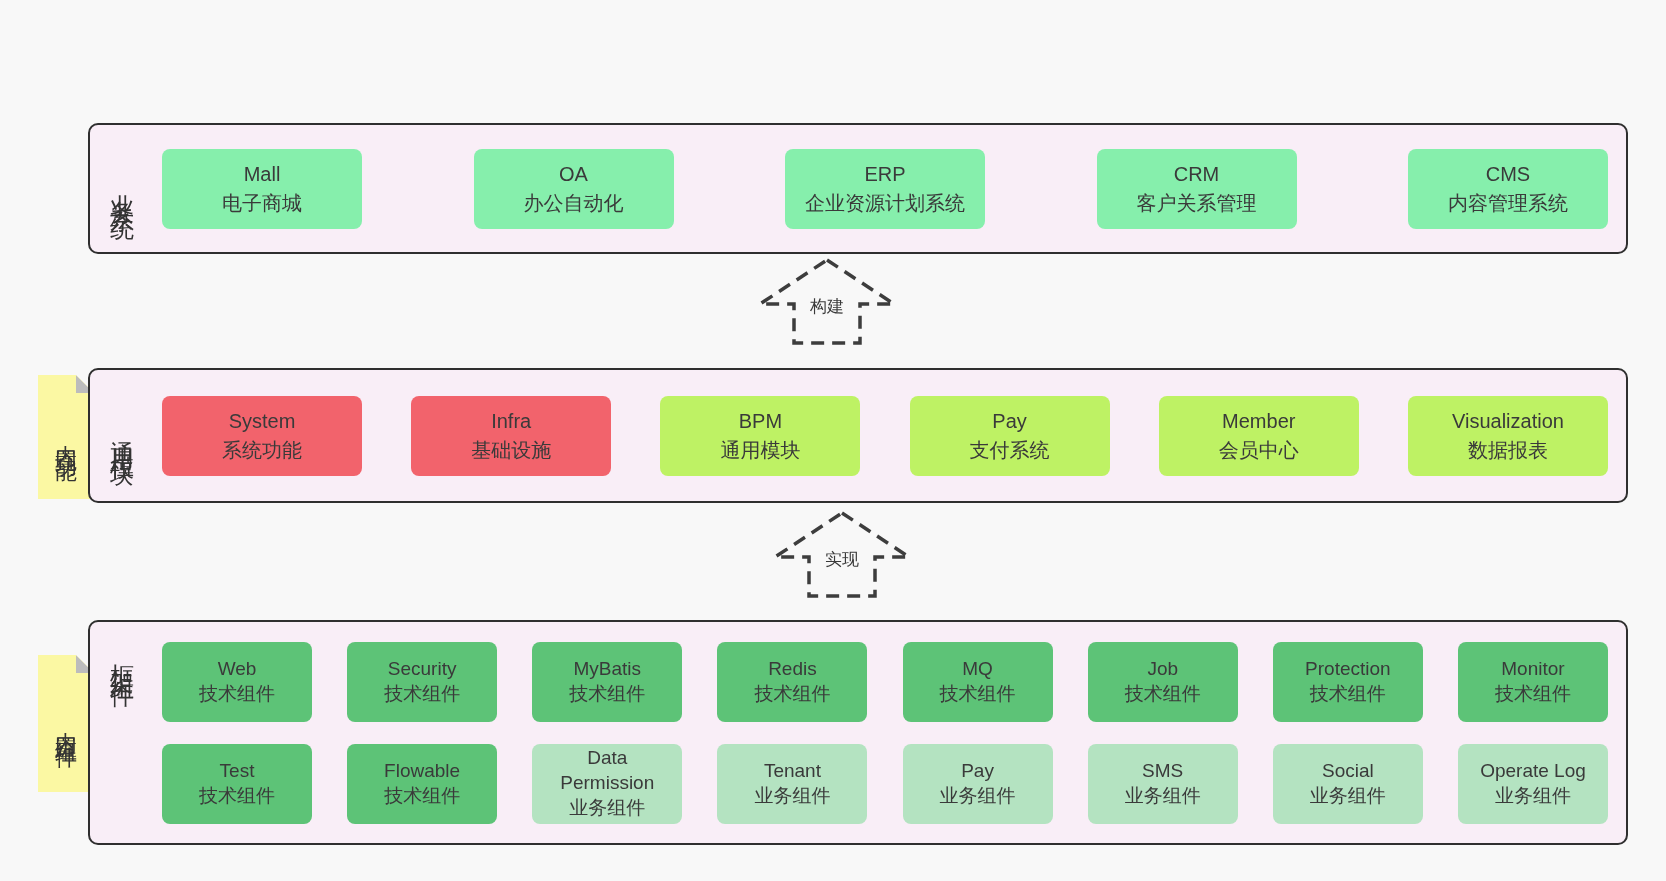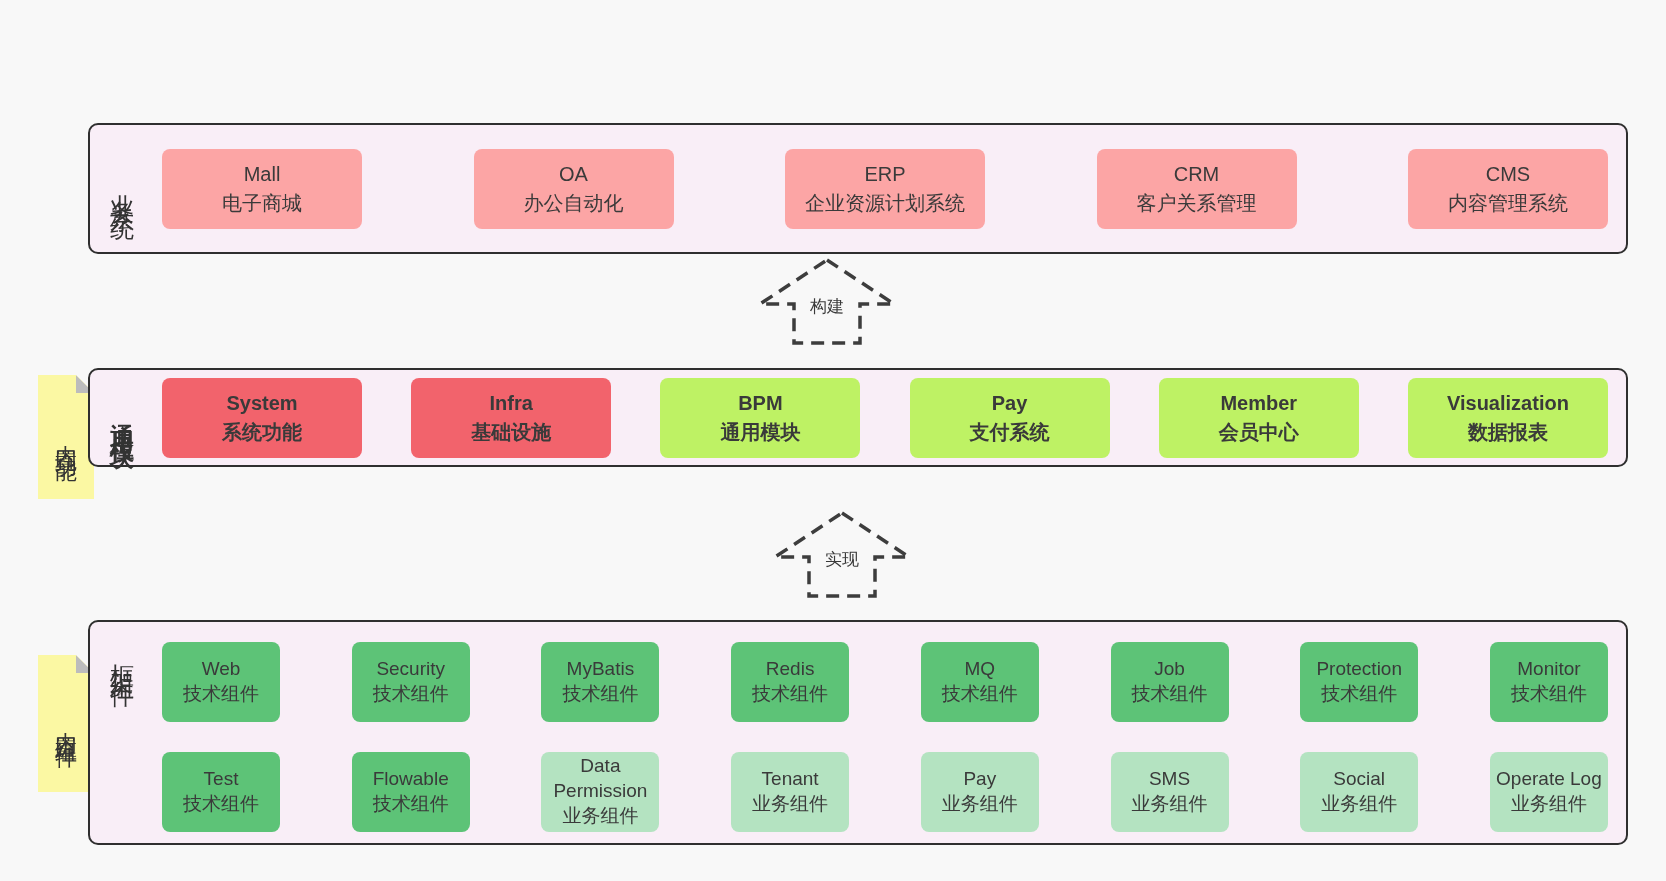--- a/index.html
+++ b/index.html
@@ -17,21 +17,21 @@
     position:absolute;
     left:88px;
     width:1540px;
     background:#f9eef7;
     border:2px solid #2f2f2f;
     border-radius:10px;
     display:flex;
     z-index:2;
   }
   .band1 { top:123px;  height:131px; }
-  .band2 { top:368px;  height:99px;font-weight:bold; }
+  .band2 { top:368px;  height:135px; }
   .band3 { top:620px;  height:225px; }
 
   .band-label {
     writing-mode:vertical-rl;
     text-orientation:upright;
     font-size:24px;
     letter-spacing:7px;
     color:#333;
     margin:auto 0;
     padding-left:16px;
@@ -64,23 +64,23 @@
     display:flex;
     flex-direction:column;
     align-items:center;
     justify-content:center;
     text-align:center;
     line-height:1.42;
     font-size:20px;
     padding:2px 6px;
   }
   .band1 .box, .band2 .box { width:200px; }
-  .band3 .box { width:118px; font-size:19px; line-height:1.3;margin-top:8px; }
-
-  .v-blue       { background:#fca5a5; }
+  .band3 .box { width:150px; font-size:19px; line-height:1.3; }
+
+  .v-blue       { background:#86efac; }
   .v-red        { background:#f2636c; }
   .v-pink       { background:#bef264; }
   .v-green      { background:#5dc377; }
   .v-lightgreen { background:#b4e3c1; }
 
   
   .sticky {
     position:absolute;
     left:38px;
     width:56px;

